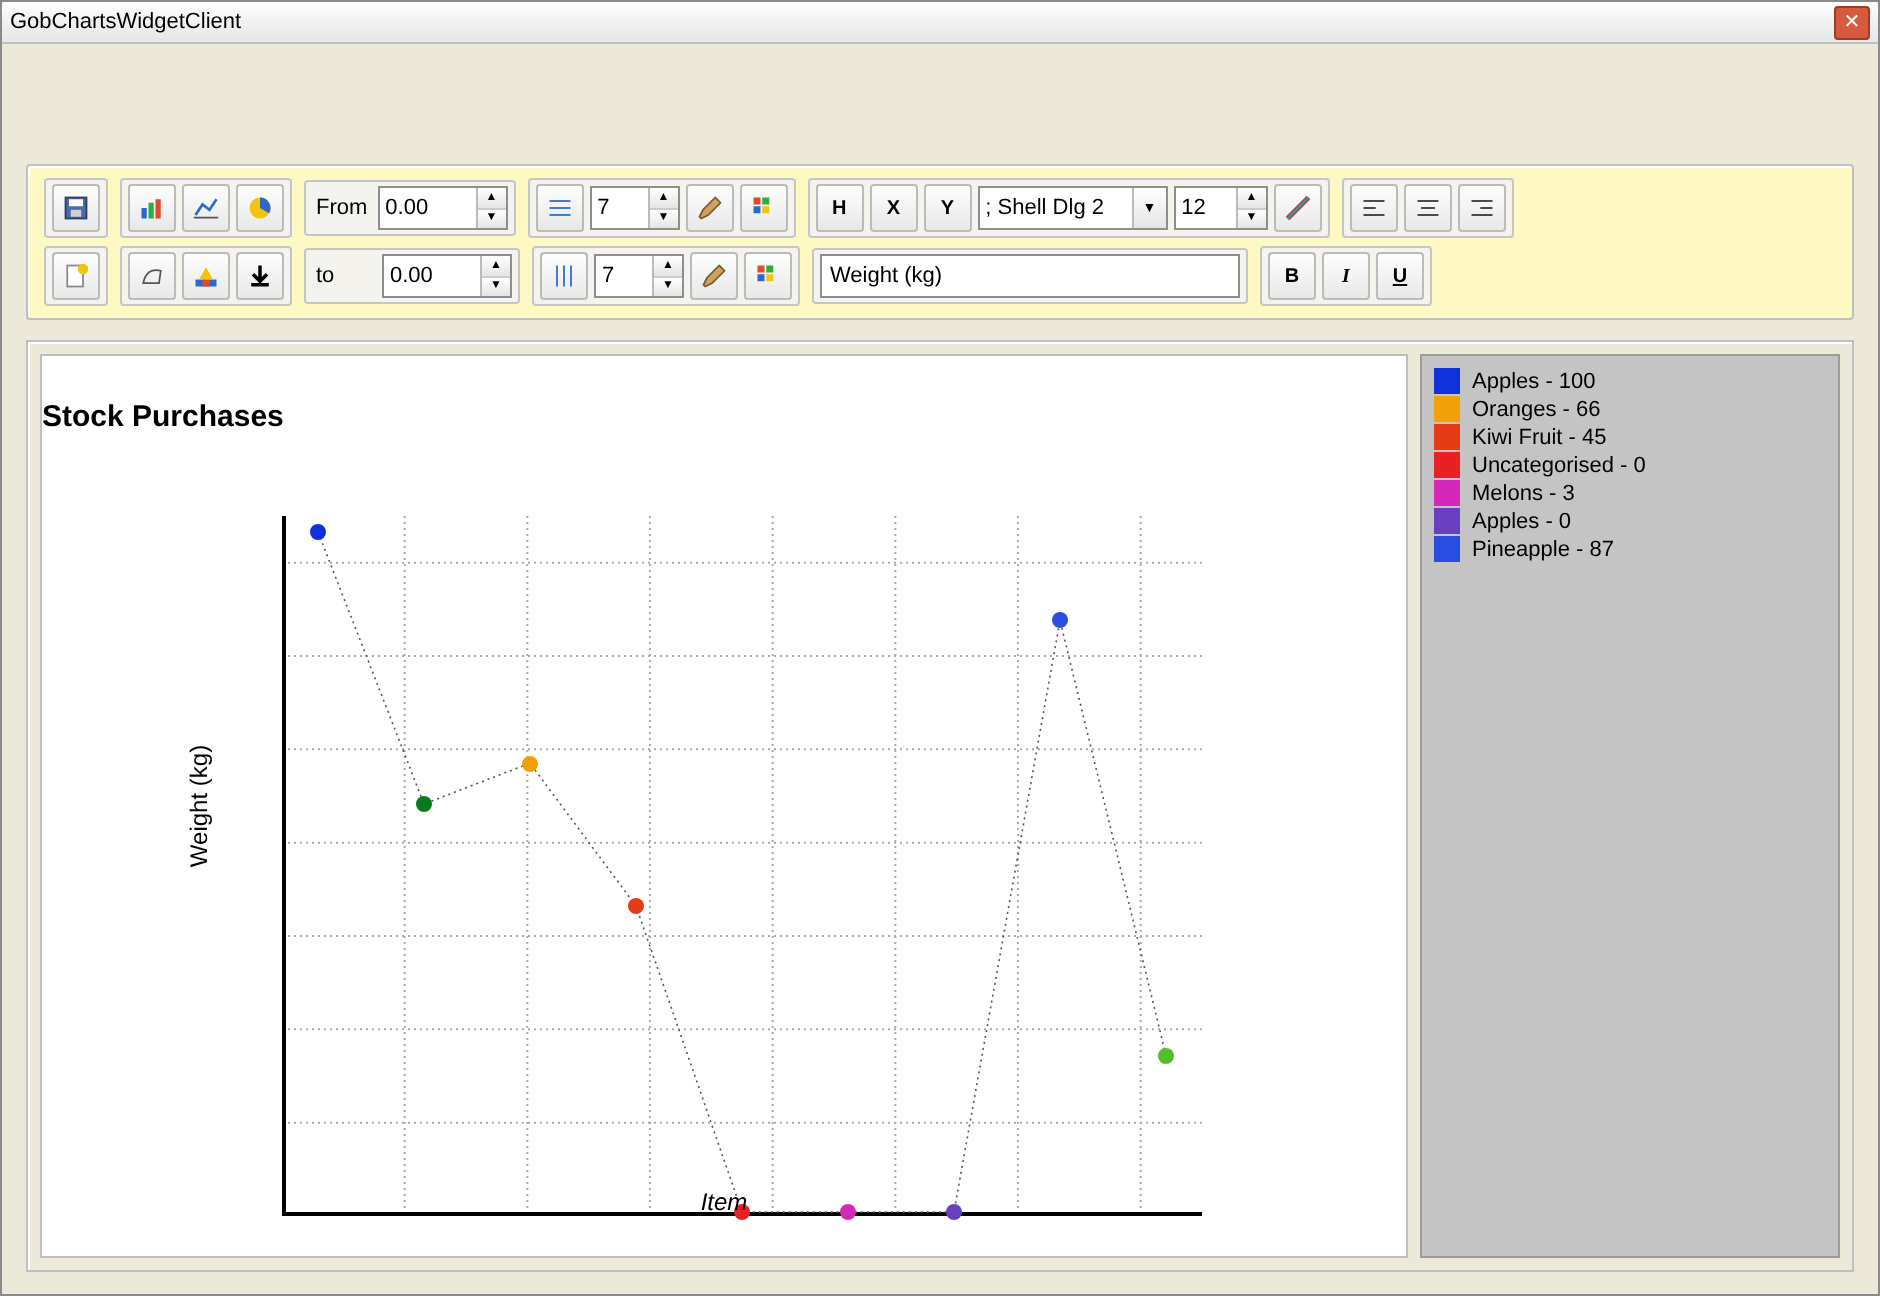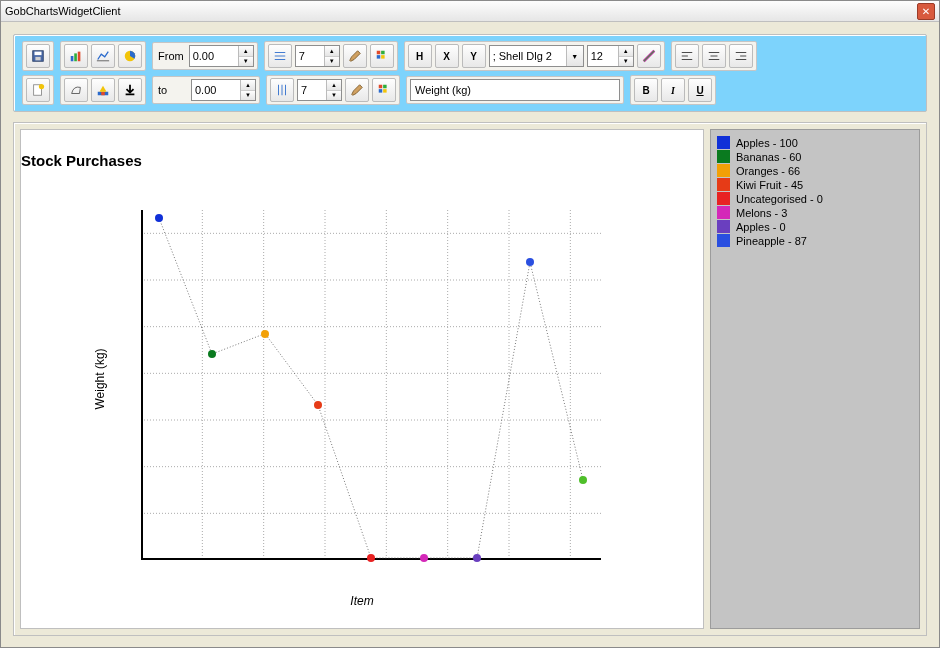--- a/index.html
+++ b/index.html
@@ -35,24 +35,25 @@
   }
   .content-area {
     padding: 12px;
     height: calc(100% - 20px);
     box-sizing: border-box;
     display: flex; flex-direction: column;
     gap: 10px;
   }
   .toolbar-frame {
     border: 1px solid #bfbfbf;
-    background: #7dd3fc;
+    background: #fef9c3;
     padding: 6px 8px;
     border-radius: 2px;
     box-shadow: inset 1px 1px 0 #fff;
+    margin-top: 48px;
   }
   .toolbar-rows { display: flex; flex-direction: column; gap: 4px; }
   .toolbar-row { display: flex; align-items: center; gap: 6px; }
   .tb-group {
     display: flex; align-items: center; gap: 3px;
     border: 1px solid #c5c5c5;
     background: #f4f3ee;
     padding: 2px 3px;
     border-radius: 2px;
   }
@@ -430,24 +431,20 @@
             <div class="pt" style="left: 442px; top: 269.8px; background: rgb(79, 191, 42);"></div>
           </div>
         <div class="xlabel">Item</div>
       </div>
       <div class="legend-panel" id="legend">
           <div class="legend-item">
             <div class="swatch" style="background: rgb(16, 48, 216);"></div>
             <span>Apples - 100</span>
           </div>
           <div class="legend-item">
-            <div class="swatch" style="background: rgb(10, 122, 31);"></div>
-            <span>Bananas - 60</span>
-          </div>
-          <div class="legend-item">
             <div class="swatch" style="background: rgb(242, 160, 7);"></div>
             <span>Oranges - 66</span>
           </div>
           <div class="legend-item">
             <div class="swatch" style="background: rgb(230, 59, 23);"></div>
             <span>Kiwi Fruit - 45</span>
           </div>
           <div class="legend-item">
             <div class="swatch" style="background: rgb(232, 34, 34);"></div>
             <span>Uncategorised - 0</span>

